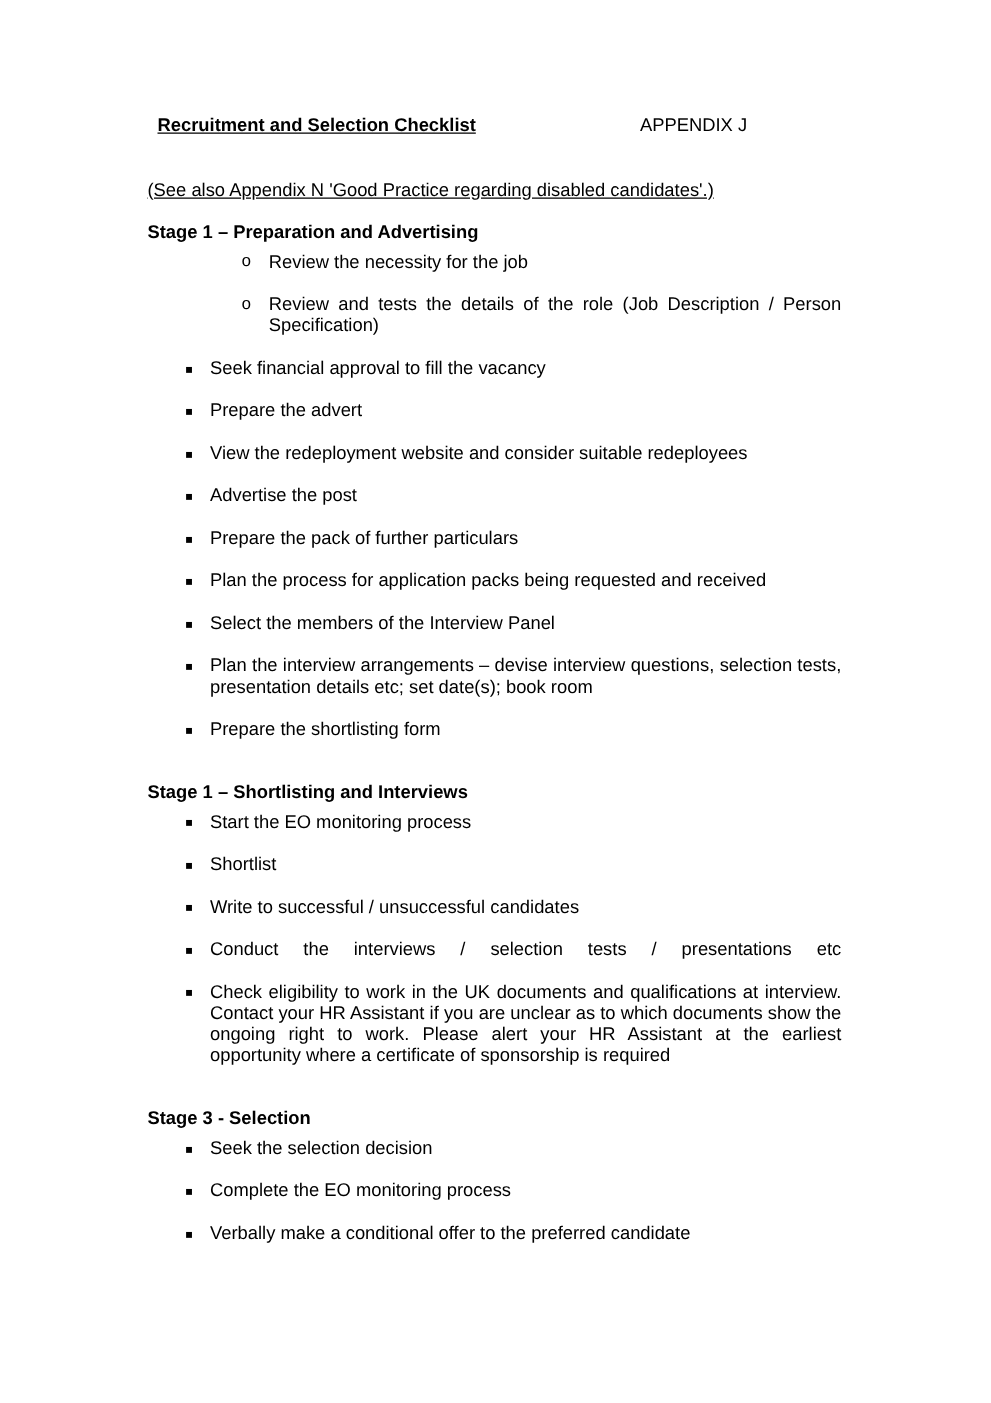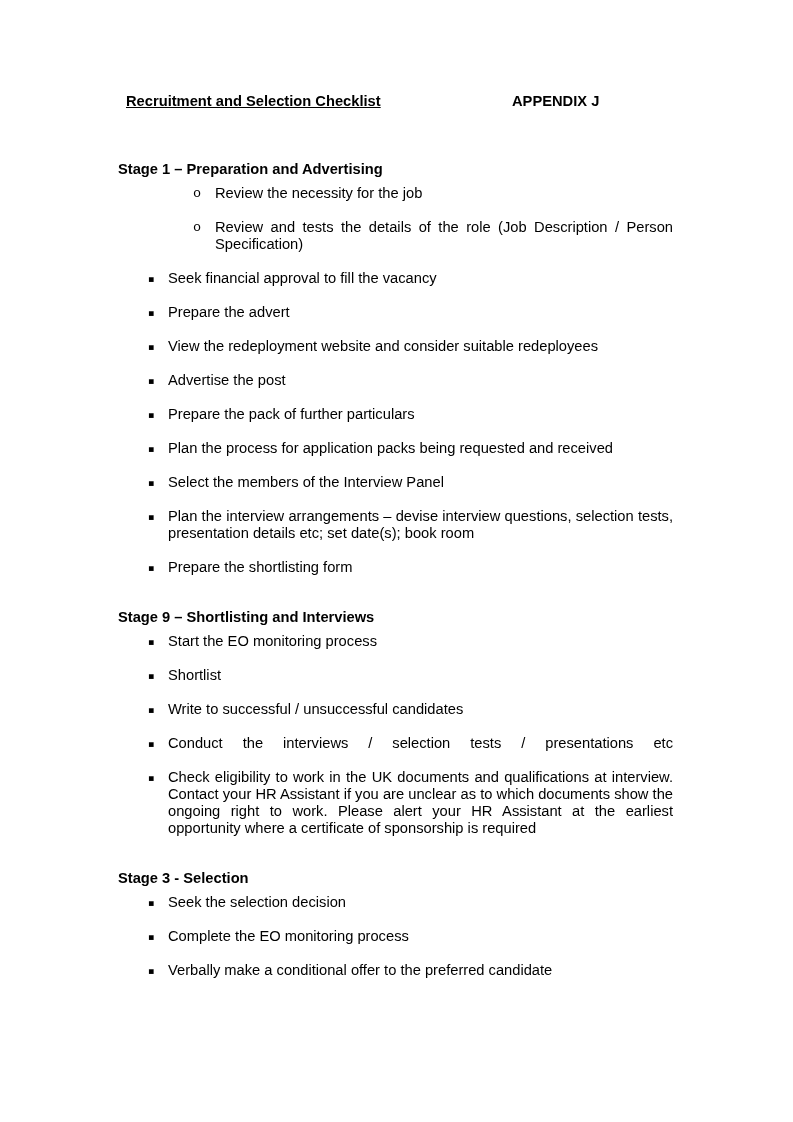--- a/index.html
+++ b/index.html
@@ -31,21 +31,21 @@
   }
   .doc-title {
     font-weight: 700;
     text-decoration: underline;
     margin-left: 8px;
   }
   .appendix {
     position: absolute;
     left: 394px;
     top: 0;
-    font-weight: 700;
+    font-weight: 400;
   }
   
   .note {
     text-decoration: underline;
   }
   
   .stage-heading {
     font-size: 14.7px;
     font-weight: 700;
     padding: 16px 0 7px 0;
@@ -88,20 +88,21 @@
 <body>
 
 <div class="page">
   <div class="content">
 
     <div class="doc-header">
       <span class="doc-title">Recruitment and Selection Checklist</span>
       <span class="appendix">APPENDIX J</span>
     </div>
 
+    <div class="note">(See also Appendix N 'Good Practice regarding disabled candidates'.)</div>
 
     <section>
       <h2 class="stage-heading">Stage 1 – Preparation and Advertising</h2>
 
       <div class="list">
         <div class="li o-item">
           <span class="o-cell">o</span>
           <span class="txt">Review the necessity for the job</span>
         </div>
         <div class="li o-item">
@@ -144,21 +145,21 @@
           <span class="txt">Plan the interview arrangements – devise interview questions, selection tests, presentation details etc; set date(s); book room</span>
         </div>
         <div class="li sq-item">
           <span class="sq-cell">▪</span>
           <span class="txt">Prepare the shortlisting form</span>
         </div>
       </div>
     </section>
 
     <section>
-      <h2 class="stage-heading">Stage 9 – Shortlisting and Interviews</h2>
+      <h2 class="stage-heading">Stage 1 – Shortlisting and Interviews</h2>
 
       <div class="list">
         <div class="li sq-item">
           <span class="sq-cell">▪</span>
           <span class="txt">Start the EO monitoring process</span>
         </div>
         <div class="li sq-item">
           <span class="sq-cell">▪</span>
           <span class="txt">Shortlist</span>
         </div>

